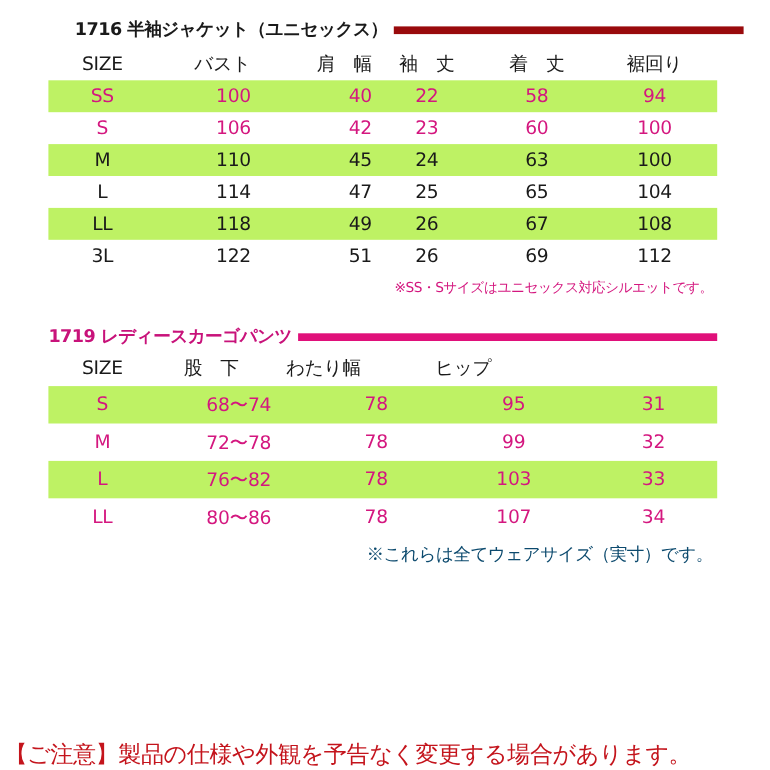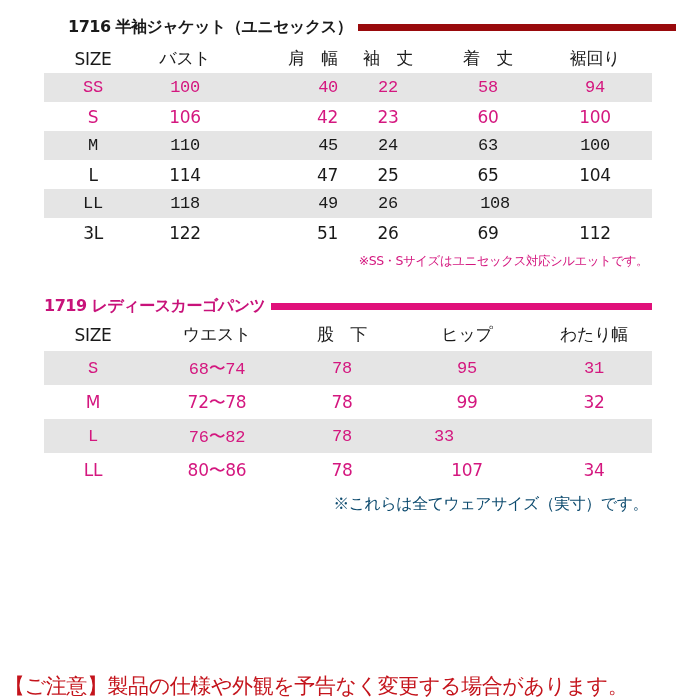--- a/index.html
+++ b/index.html
@@ -12,31 +12,31 @@
     font-weight: bold; font-size: 16px; letter-spacing: -0.5px; white-space: nowrap;
   }
   .section-title .bar { height: 7px; margin-left: 6px; }
   #t1-title { top: 17px; width: 608px; color: #1a1a1a; margin-left: 24px; }
   #t1-title .bar { flex: 1; background: #990a0c; }
   #t2-title { top: 296px; width: 608px; color: #c8127a; text-align: center; }
   #t2-title .bar { flex: 1; background: #e0107a; }
 
   .table { position: absolute; left: 44px; width: 608px; }
   .row { display: flex; align-items: center; }
-  .row.gray { background: #e5e5e5; font-family: Liberation Mono, monospace; }
+  .row.gray { background: #bef264; }
   .cell { text-align: center; font-size: 17px; letter-spacing: -0.3px; }
   .hdr .cell { color: #1a1a1a; font-size: 17px; }
   .pink { color: #d4177f; }
   .black { color: #1a1a1a; }
 
   #t1 { top: 44px; }
   #t1 .hdr { height: 29px; }
   #t1 .data { height: 29px; }
   #t1 .c0 { width: 98px; }
-  #t1 .c1 { width: 86px; }
+  #t1 .c1 { width: 86px; text-align: right; }
   #t1 .c2 { width: 110px; text-align: right; }
   #t1 .c3 { width: 100px; }
   #t1 .c4 { width: 100px; }
   #t1 .c5 { width: 114px; }
 
   #t2 { top: 318px; }
   #t2 .hdr { height: 33px; }
   #t2 .data { height: 34px; }
   #t2 .c0 { width: 98px; }
   #t2 .c1 { width: 150px; }
@@ -101,20 +101,21 @@
     <div class="cell c2">47</div>
     <div class="cell c3">25</div>
     <div class="cell c4">65</div>
     <div class="cell c5">104</div>
   </div>
   <div class="row data gray black">
     <div class="cell c0">LL</div>
     <div class="cell c1">118</div>
     <div class="cell c2">49</div>
     <div class="cell c3">26</div>
+    <div class="cell c4">67</div>
     <div class="cell c5">108</div>
   </div>
   <div class="row data black">
     <div class="cell c0">3L</div>
     <div class="cell c1">122</div>
     <div class="cell c2">51</div>
     <div class="cell c3">26</div>
     <div class="cell c4">69</div>
     <div class="cell c5">112</div>
   </div>
@@ -123,44 +124,44 @@
 <div id="note1" class="note">※SS・Sサイズはユニセックス対応シルエットです。</div>
 
 <div id="t2-title" class="section-title">
   <span>1719 レディースカーゴパンツ</span>
   <span class="bar"></span>
 </div>
 
 <div id="t2" class="table">
   <div class="row hdr">
     <div class="cell c0">SIZE</div>
-    <div class="cell c1">ウエスト</div>
     <div class="cell c2">股　下</div>
+    <div class="cell c4">わたり幅</div>
     <div class="cell c3">ヒップ</div>
-    <div class="cell c4">わたり幅</div>
   </div>
 
   <div class="row data gray pink">
     <div class="cell c0">S</div>
     <div class="cell c1">68〜74</div>
     <div class="cell c2">78</div>
     <div class="cell c3">95</div>
     <div class="cell c4">31</div>
   </div>
   <div class="row data pink">
     <div class="cell c0">M</div>
     <div class="cell c1">72〜78</div>
     <div class="cell c2">78</div>
     <div class="cell c3">99</div>
     <div class="cell c4">32</div>
   </div>
   <div class="row data gray pink">
     <div class="cell c0">L</div>
     <div class="cell c1">76〜82</div>
     <div class="cell c2">78</div>
+    <div class="cell c3">103</div>
     <div class="cell c4">33</div>
   </div>
   <div class="row data pink">
     <div class="cell c0">LL</div>
     <div class="cell c1">80〜86</div>
     <div class="cell c2">78</div>
     <div class="cell c3">107</div>
     <div class="cell c4">34</div>
   </div>
 </div>

